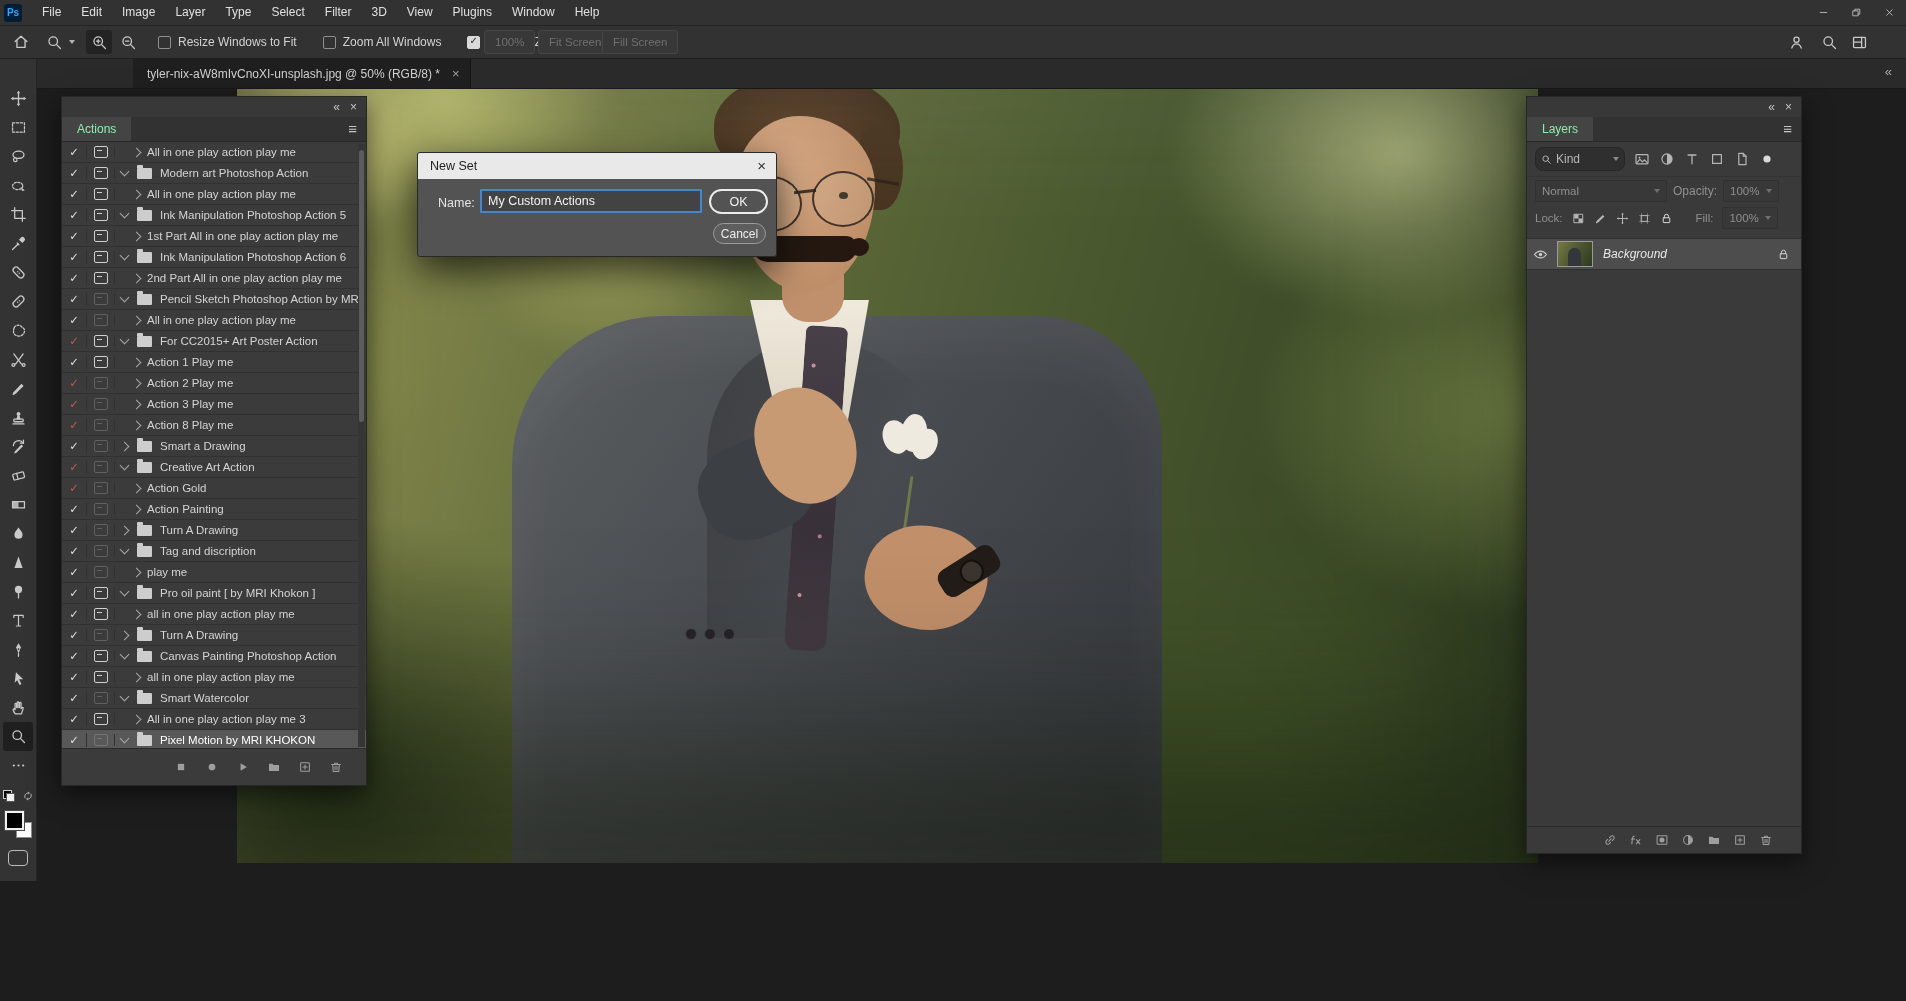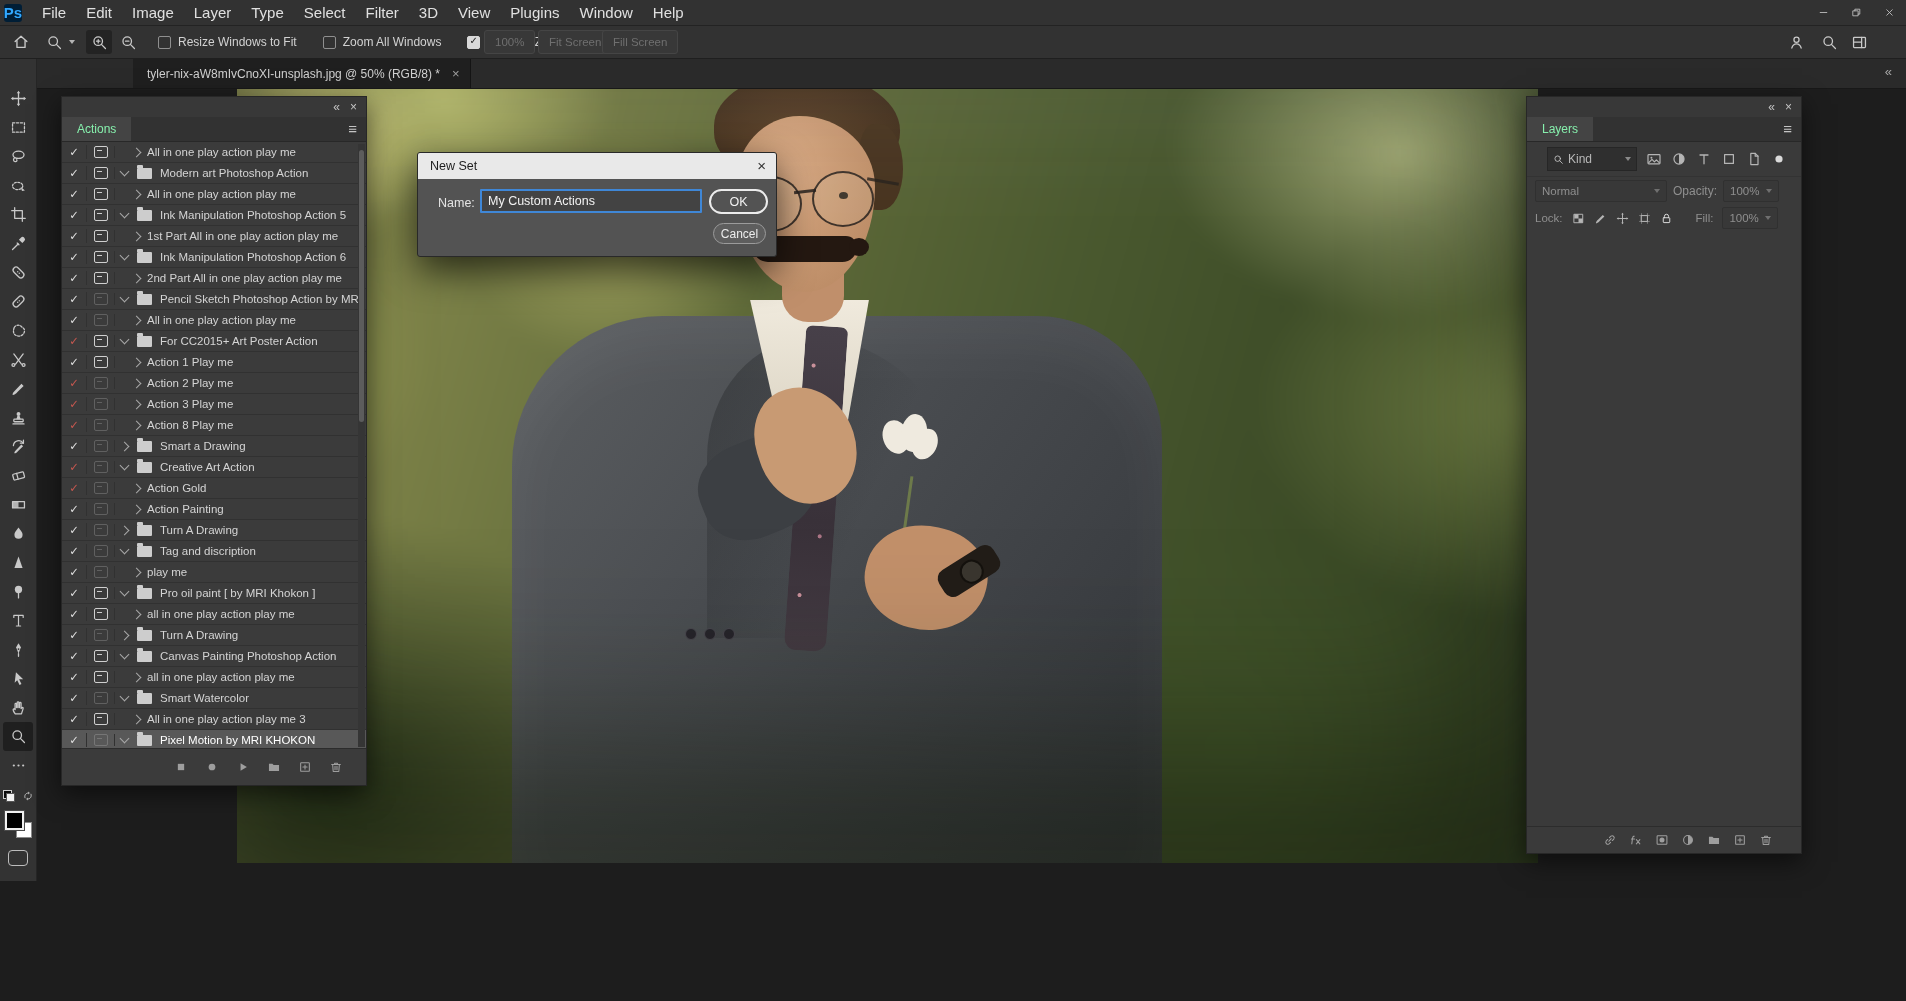--- a/index.html
+++ b/index.html
@@ -8,22 +8,22 @@
        -webkit-font-smoothing:antialiased;}
   .icon{display:inline-flex;width:16px;height:16px;flex:0 0 auto;}
   .ic{width:100%;height:100%;stroke:#c9c9c9;fill:none;stroke-width:1.5;stroke-linecap:round;stroke-linejoin:round;}
   .ic .f{fill:#c9c9c9;stroke:none;}
   .i11{width:11px;height:11px}.i12{width:12px;height:12px}.i15{width:15px;height:15px}.i17{width:17px;height:17px}.i18{width:18px;height:18px}
 
   
   .menubar{position:absolute;left:0;top:0;right:0;height:25px;background:#323232;border-bottom:1px solid #232323;
            display:flex;align-items:center;z-index:40;}
   .ps-badge{width:18px;height:18px;margin:0 10px 0 4px;background:#001e36;color:#31a8ff;border-radius:3px;
-            font-weight:bold;font-size:15px;display:flex;align-items:center;justify-content:center;}
-  .mi{padding:0 10px;font-size:15px;color:#e0e0e0;line-height:25px;cursor:default;}
+            font-weight:bold;font-size:10px;display:flex;align-items:center;justify-content:center;}
+  .mi{padding:0 10px;font-size:12px;color:#e0e0e0;line-height:25px;cursor:default;}
   .winctrl{position:absolute;right:0;top:0;height:25px;display:flex;}
   .winbtn{width:33px;height:25px;display:flex;align-items:center;justify-content:center;}
 
   
   .optionsbar{position:absolute;left:0;top:26px;right:0;height:32px;background:#323232;border-bottom:1px solid #1f1f1f;z-index:39;}
   .ob-abs{position:absolute;top:0;height:32px;display:flex;align-items:center;}
   .ob-activebox{background:#232323;border-radius:3px;width:26px;height:24px;top:4px;justify-content:center;}
   .ob-check{display:flex;align-items:center;gap:7px;margin-right:26px;cursor:default;}
   .cbx{width:11px;height:11px;border:1px solid #8f8f8f;border-radius:2px;position:relative;background:transparent;}
   .ob-check.checked .cbx{background:#d9d9d9;border-color:#d9d9d9;}
@@ -161,22 +161,22 @@
             border-radius:1px;color:#f2f2f2;font-size:12.5px;padding:0 6px;outline:none;
             font-family:"Liberation Sans","DejaVu Sans",sans-serif;}
   .ns-ok{position:absolute;left:291px;top:36px;width:59px;height:25px;border-radius:13px;border:2px solid #ececec;
          background:transparent;color:#f2f2f2;font-size:12.5px;font-family:inherit;}
   .ns-cancel{position:absolute;left:295px;top:70px;width:53px;height:21px;border-radius:11px;border:1px solid #9b9b9b;
          background:#5e5e5e;color:#ececec;font-size:12px;font-family:inherit;}
 
   
   .layerspanel{left:1526px;top:96px;width:274px;height:756px;background:#3a3a3a;}
   .lp-filter{height:34px;display:flex;align-items:center;padding:0 8px;gap:9px;border-bottom:1px solid #333;}
-  .kindbox{width:78px;height:22px;background:#2f2f2f;border:1px solid #262626;border-radius:0;
-           display:flex;align-items:center;padding:0 5px;gap:4px;color:#b8b8b8;margin-left:12px;}
+  .kindbox{width:78px;height:22px;background:#2f2f2f;border:1px solid #262626;border-radius:8px;
+           display:flex;align-items:center;padding:0 5px;gap:4px;color:#b8b8b8;}
   .kindbox .icon{width:11px;height:11px;}
   .kind-chev{margin-left:auto;width:0;height:0;border-left:3px solid transparent;border-right:3px solid transparent;border-top:4px solid #8a8a8a;}
   .fic{width:16px;height:16px;} .fic .ic{stroke:#b5b5b5;} .fic .ic .f{fill:#b5b5b5;}
   .fic.lit .ic .f{fill:#dadada;}
   .lp-blend{height:28px;display:flex;align-items:center;padding:0 8px;gap:6px;color:#8f8f8f;}
   .selbox{height:20px;border:1px solid #303030;background:#383838;border-radius:2px;display:flex;align-items:center;
           justify-content:space-between;padding:0 6px;color:#8f8f8f;font-size:11.5px;}
   .blendbox{width:118px;} .valbox{width:42px;}
   .dim-chev{width:0;height:0;border-left:3px solid transparent;border-right:3px solid transparent;border-top:4px solid #6f6f6f;}
   .lp-lock{height:26px;display:flex;align-items:center;padding:0 8px;gap:9px;color:#8f8f8f;font-size:11.5px;}
@@ -1182,20 +1182,38 @@
             <rect x="5" y="8.8" width="10" height="7.5" rx="1"></rect>
             <path d="M6.8 8.8V6.7a3.2 3.2 0 0 1 6.4 0v2.1"></path>
           </svg>
         </span>
       <span style="margin-left:14px">Fill:</span>
       <span class="selbox valbox">
         <span>100%</span>
         <span class="dim-chev"></span>
       </span>
     </div>
+    <div class="lp-row">
+      <span class="eyecell">
+          <span class="icon">
+            <svg class="ic" viewBox="0 0 20 20">
+              <path d="M2 10c2.2-3 5-4.5 8-4.5s5.8 1.5 8 4.5c-2.2 3-5 4.5-8 4.5S4.2 13 2 10z"></path>
+              <circle class="f" cx="10" cy="10" r="2.2"></circle>
+            </svg>
+          </span>
+        </span>
+      <span class="lthumb"></span>
+      <span class="lname">Background</span>
+      <span class="icon llock">
+          <svg class="ic" viewBox="0 0 20 20">
+            <rect x="5" y="8.8" width="10" height="7.5" rx="1"></rect>
+            <path d="M6.8 8.8V6.7a3.2 3.2 0 0 1 6.4 0v2.1"></path>
+          </svg>
+        </span>
+    </div>
     <div class="lp-foot">
       <span class="icon">
           <svg class="ic" viewBox="0 0 20 20">
             <path d="M8.2 11.8l3.6-3.6M6.8 9.2l-2.2 2.2a2.9 2.9 0 0 0 4 4.1l2.2-2.2M13.2 10.8l2.2-2.2a2.9 2.9 0 0 0-4-4.1L9.2 6.7"></path>
           </svg>
         </span>
       <span class="icon">
           <svg class="ic" viewBox="0 0 20 20">
             <path d="M7.5 4.5c-2-.2-2.3 1.5-2.5 3l-1 8M3.5 8.5h4.5"></path>
             <path d="M10.5 9.5l5 6M15.5 9.5l-5 6"></path>

